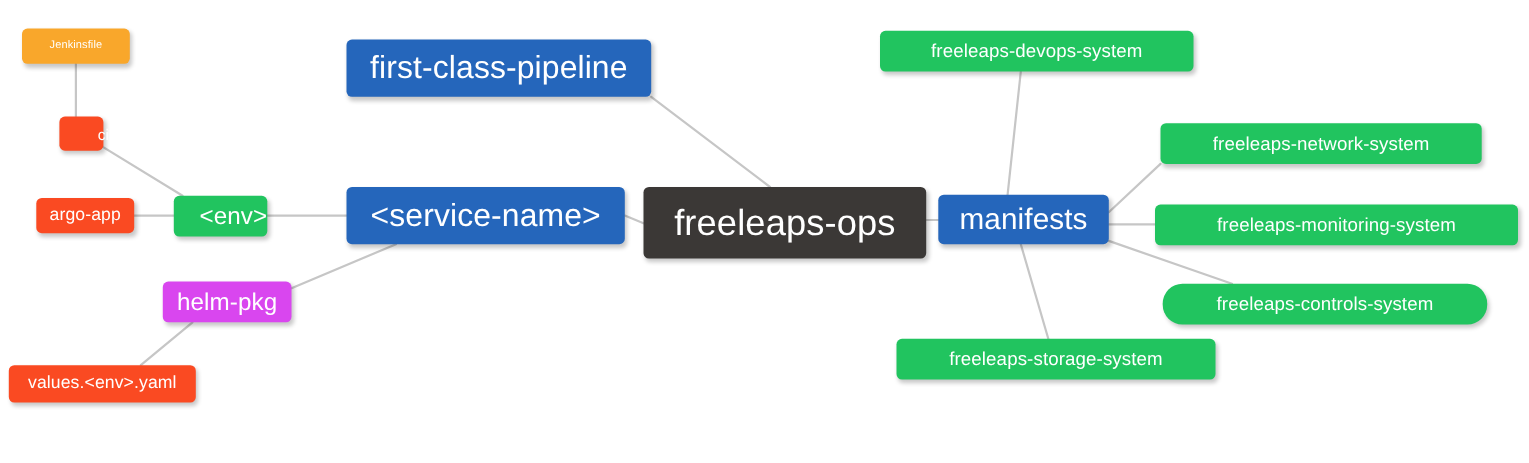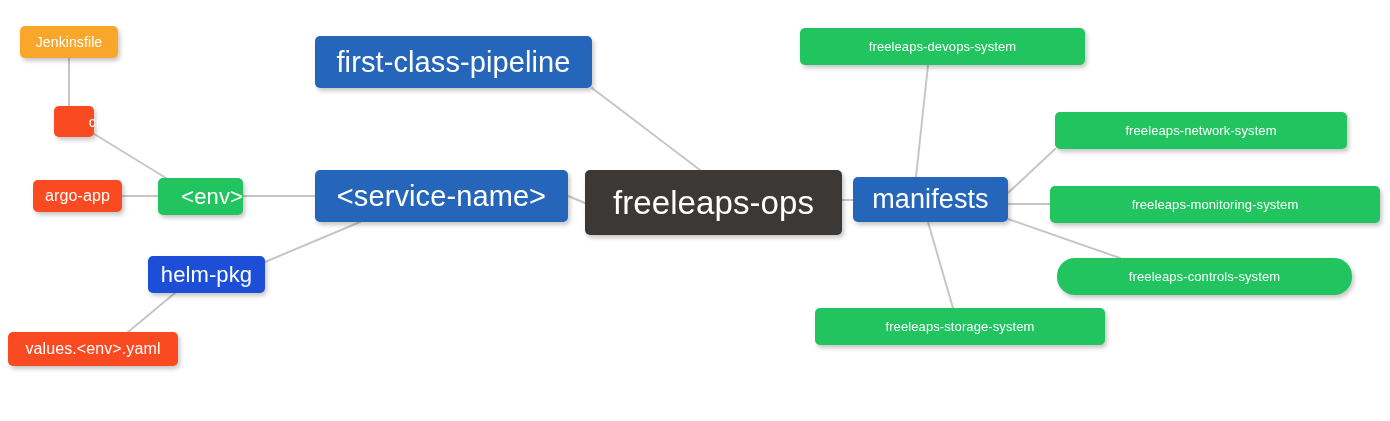--- a/index.html
+++ b/index.html
@@ -39,22 +39,22 @@
     line-height: 1;
     text-align: center;
     box-shadow: 2px 3px 4px rgba(0,0,0,0.22);
     letter-spacing: 0.1px;
     z-index: 2;
   }
   .lvl-root   { font-size: 33px; }
   .lvl-blue-l { font-size: 29px; }
   .lvl-blue-m { font-size: 27px; }
   .lvl-green-l{ font-size: 22px; }
-  .lvl-green-m{ font-size: 13px; }
-  .lvl-orange { font-size: 14px; }
+  .lvl-green-m{ font-size: 17px; }
+  .lvl-orange { font-size: 10px; }
   .lvl-red-s  { font-size: 14px; padding-left: 40px; }
   .lvl-red-m  { font-size: 16px; }
 </style>
 </head>
 <body>
 
 <div id="canvas">
   <svg id="edges" viewBox="0 0 1390 421" width="1390" height="421" xmlns="http://www.w3.org/2000/svg">
       <polyline points="585,203 568,196" fill="none" stroke="#c6c6c6" stroke-width="2" stroke-linecap="round"></polyline>
       <polyline points="592,88 700,170" fill="none" stroke="#c6c6c6" stroke-width="2" stroke-linecap="round"></polyline>
@@ -77,21 +77,21 @@
       </div>
       <div class="node lvl-red-s" style="left: 54px; top: 106px; width: 32px; height: 31px; background: rgb(250, 74, 34);">
         <span>ci</span>
       </div>
       <div class="node lvl-red-m" style="left: 33px; top: 180px; width: 89px; height: 32px; background: rgb(250, 74, 34);">
         <span>argo-app</span>
       </div>
       <div class="node lvl-green-l" style="left: 158px; top: 178px; width: 85px; height: 37px; background: rgb(33, 196, 95); justify-content: flex-end;">
         <span>&lt;env&gt;</span>
       </div>
-      <div class="node lvl-green-l" style="left: 148px; top: 256px; width: 117px; height: 37px; background: #1d4ed8;">
+      <div class="node lvl-green-l" style="left: 148px; top: 256px; width: 117px; height: 37px; background: #d946ef;">
         <span>helm-pkg</span>
       </div>
       <div class="node lvl-red-m" style="left: 8px; top: 332px; width: 170px; height: 34px; background: rgb(250, 74, 34);">
         <span>values.&lt;env&gt;.yaml</span>
       </div>
       <div class="node lvl-blue-l" style="left: 315px; top: 36px; width: 277px; height: 52px; background: rgb(37, 102, 187); text-align: center;">
         <span>first-class-pipeline</span>
       </div>
       <div class="node lvl-blue-l" style="left: 315px; top: 170px; width: 253px; height: 52px; background: rgb(37, 102, 187);">
         <span>&lt;service-name&gt;</span>

